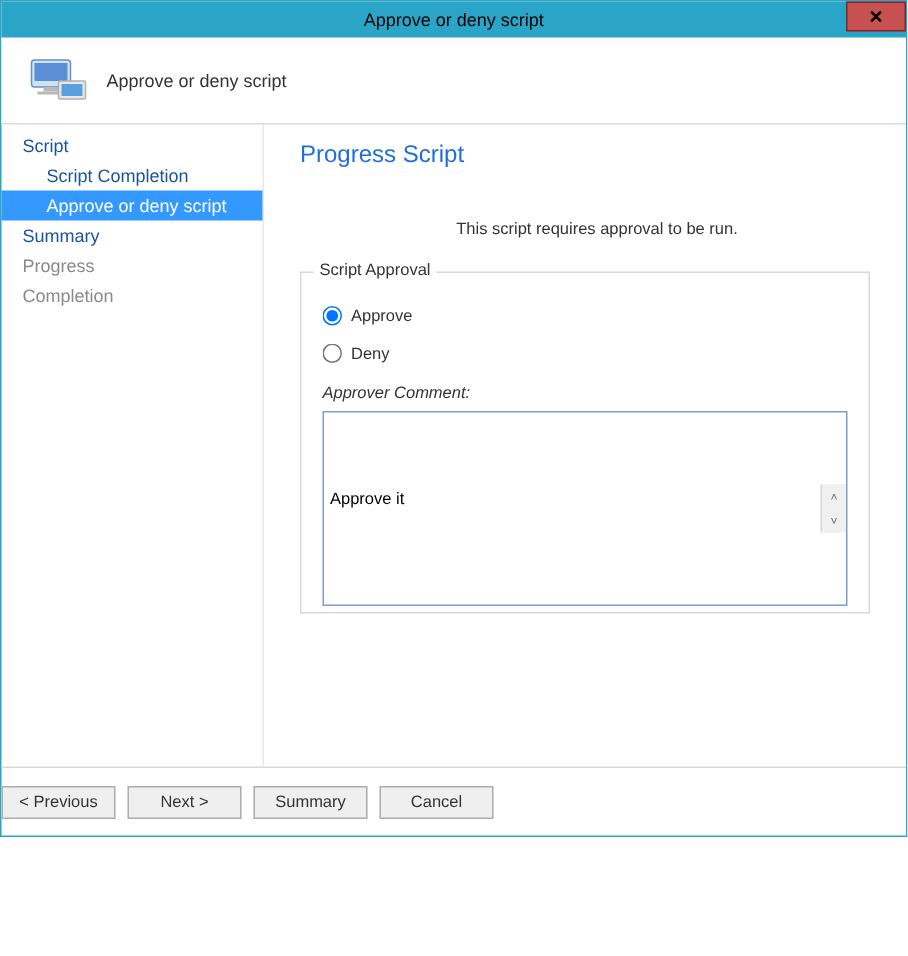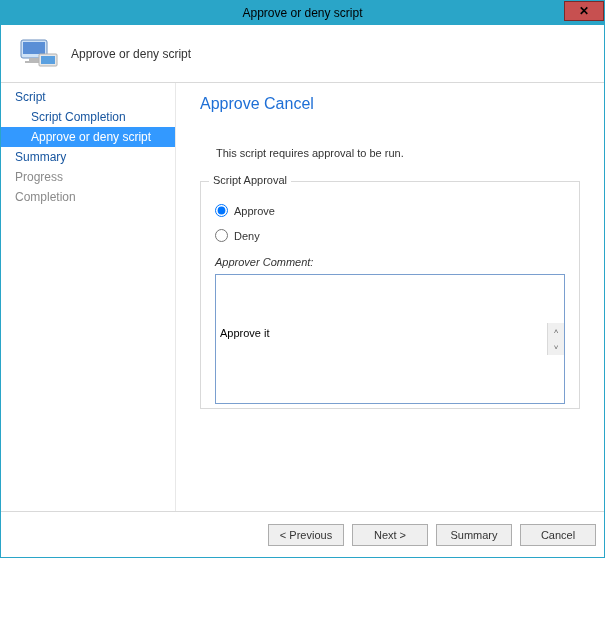--- a/index.html
+++ b/index.html
@@ -93,20 +93,21 @@
       color: #1e6fd6;
       font-size: 16px;
       font-weight: 400;
       margin-bottom: 34px;
     }
     .subtext {
       color: #333;
       font-size: 11px;
       margin-left: 16px;
       margin-bottom: 22px;
+      text-align: center;
     }
     .groupbox {
       border: 1px solid #d9d9d9;
       margin-left: 0;
       padding: 14px 14px 4px 14px;
       position: relative;
     }
     .grouplegend {
       position: absolute;
       top: -8px;
@@ -161,23 +162,23 @@
       width: 100%;
       display: flex;
       align-items: center;
       justify-content: center;
       background: #f0f0f0;
     }
     .footer {
       height: 46px;
       border-top: 1px solid #d9d9d9;
       display: flex;
-      justify-content: flex-end;
-      align-items: center;
-      padding-right: 8px;
+      justify-content: flex-start;
+      align-items: center;
+      padding-right: 35px;
       gap: 8px;
     }
     .btn {
       min-width: 76px;
       height: 22px;
       background: #efefef;
       border: 1px solid #adadad;
       font-size: 11px;
       color: #333;
       cursor: pointer;
@@ -212,21 +213,21 @@
     <div class="sidebar">
       <div class="side-item">Script</div>
       <div class="side-item sub">Script Completion</div>
       <div class="side-item sub active">Approve or deny script</div>
       <div class="side-item">Summary</div>
       <div class="side-item dim">Progress</div>
       <div class="side-item dim">Completion</div>
     </div>
 
     <div class="content">
-      <div class="page-h">Approve Cancel</div>
+      <div class="page-h">Progress Script</div>
       <div class="subtext">This script requires approval to be run.</div>
 
       <div class="groupbox">
         <div class="grouplegend">Script Approval</div>
 
         <div class="radio-row">
           <input type="radio" name="approval" checked="" style="">
           <label>Approve</label>
         </div>
         <div class="radio-row">

